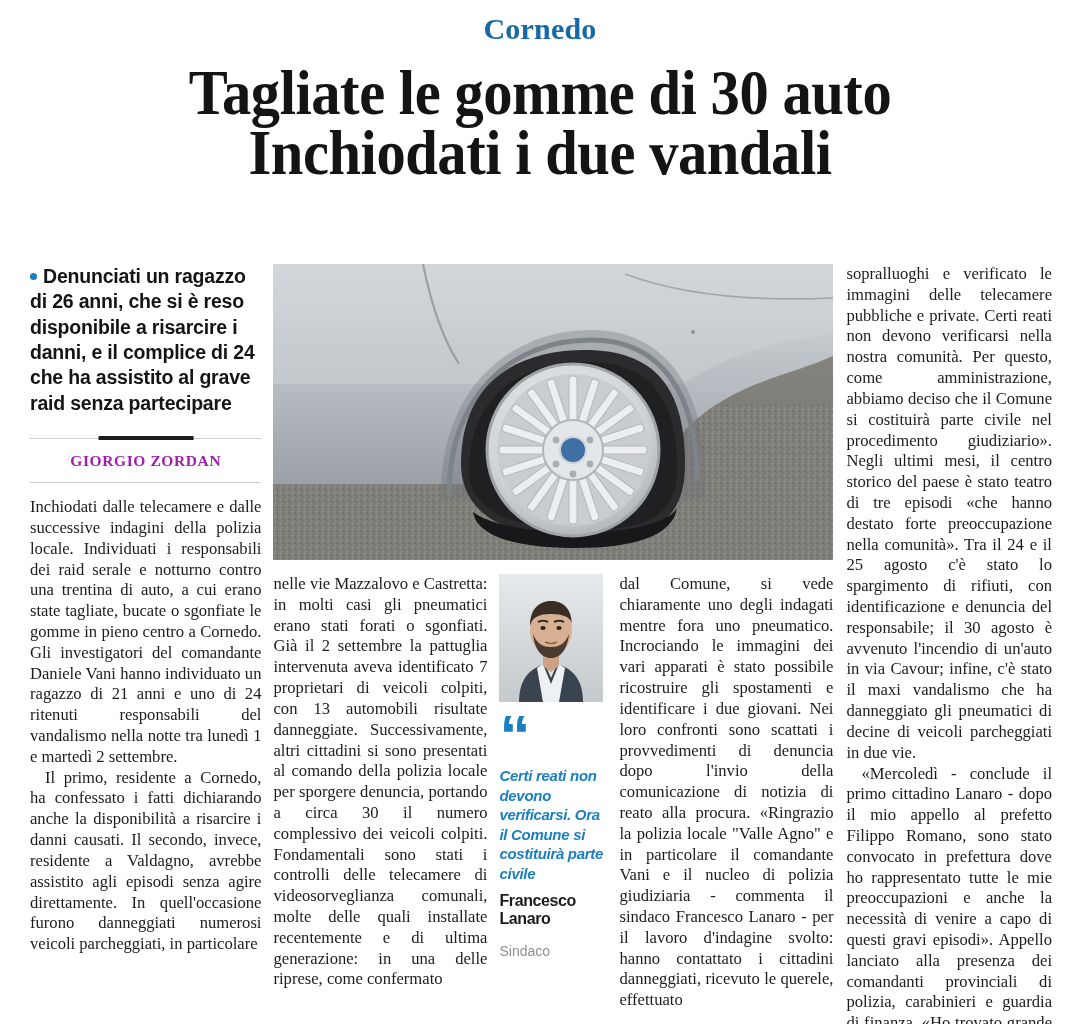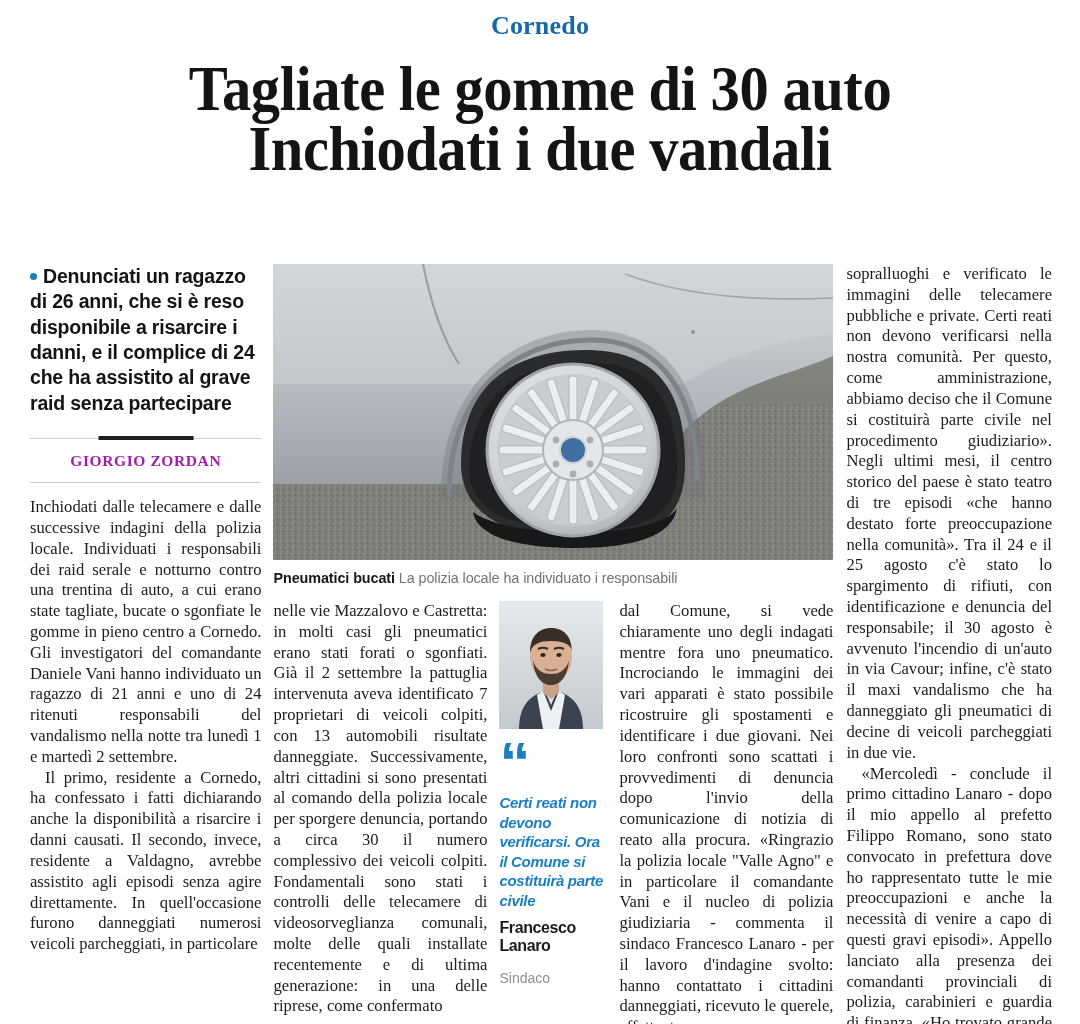--- a/index.html
+++ b/index.html
@@ -18,21 +18,21 @@
     width: 1080px;
     height: 1024px;
     padding: 0;
   }
 
   
   .kicker {
     text-align: center;
     font-family: "Liberation Serif", serif;
     font-weight: bold;
-    font-size: 26px;
+    font-size: 30px;
     color: #1668a8;
     letter-spacing: 0.2px;
     margin-top: 12px;
     line-height: 1.1;
   }
 
   
   .headline {
     text-align: center;
     font-family: "Liberation Serif", serif;
@@ -348,24 +348,20 @@
           <circle cx="300" cy="186" r="13" fill="#3f6fa3"></circle>
           <circle cx="300" cy="186" r="13" fill="none" stroke="#cfd3d6" stroke-width="2"></circle>
           <circle cx="283" cy="176" r="3.4" fill="#a9aeb2"></circle>
           <circle cx="317" cy="176" r="3.4" fill="#a9aeb2"></circle>
           <circle cx="283" cy="200" r="3.4" fill="#a9aeb2"></circle>
           <circle cx="317" cy="200" r="3.4" fill="#a9aeb2"></circle>
           <circle cx="300" cy="210" r="3.4" fill="#a9aeb2"></circle>
         </svg>
       </div>
 
-      <div class="caption">
-        <b>Pneumatici bucati</b>
-        <span>La polizia locale ha individuato i responsabili</span>
-      </div>
 
       <div class="under-photo">
 
         <div class="sub-col-a">
           <div class="body-text">
             <p class="first">nelle vie Mazzalovo e Castretta: in molti casi gli pneumatici erano stati forati o sgonfiati. Già il 2 settembre la pattuglia intervenuta aveva identificato 7 proprietari di veicoli colpiti, con 13 automobili risultate danneggiate. Successivamente, altri cittadini si sono presentati al comando della polizia locale per sporgere denuncia, portando a circa 30 il numero complessivo dei veicoli colpiti. Fondamentali sono stati i controlli delle telecamere di videosorveglianza comunali, molte delle quali installate recentemente e di ultima generazione: in una delle riprese, come confermato</p>
           </div>
         </div>
 
         <div class="sub-col-q">

